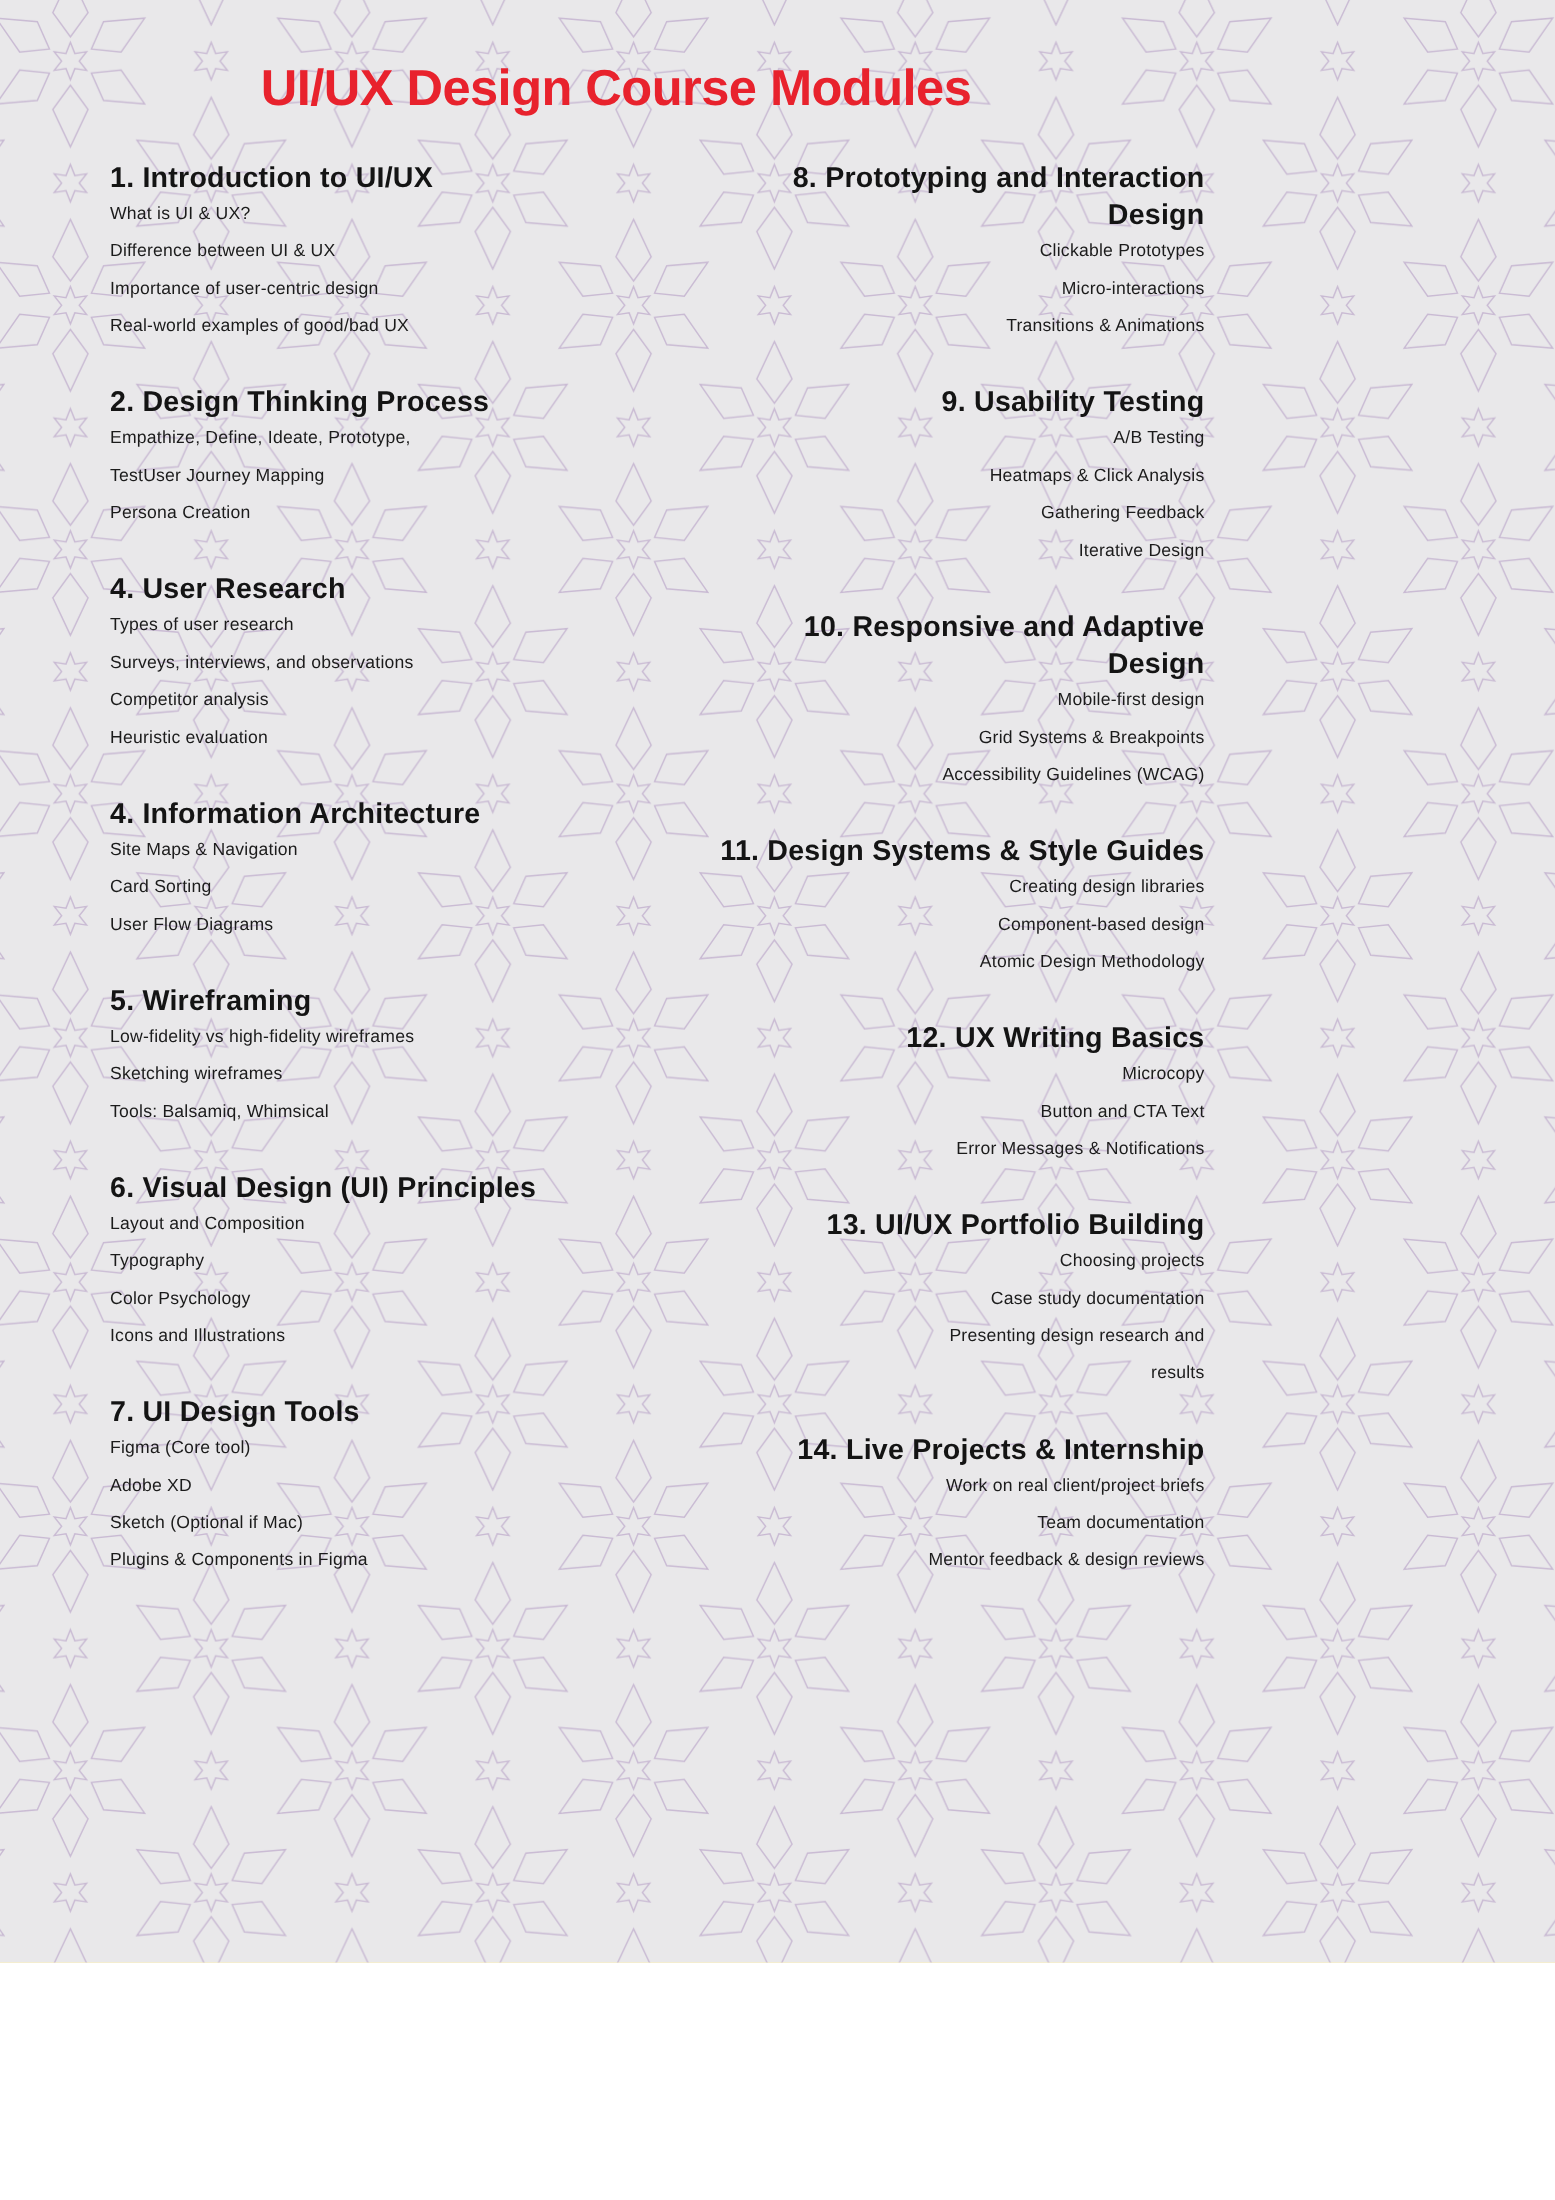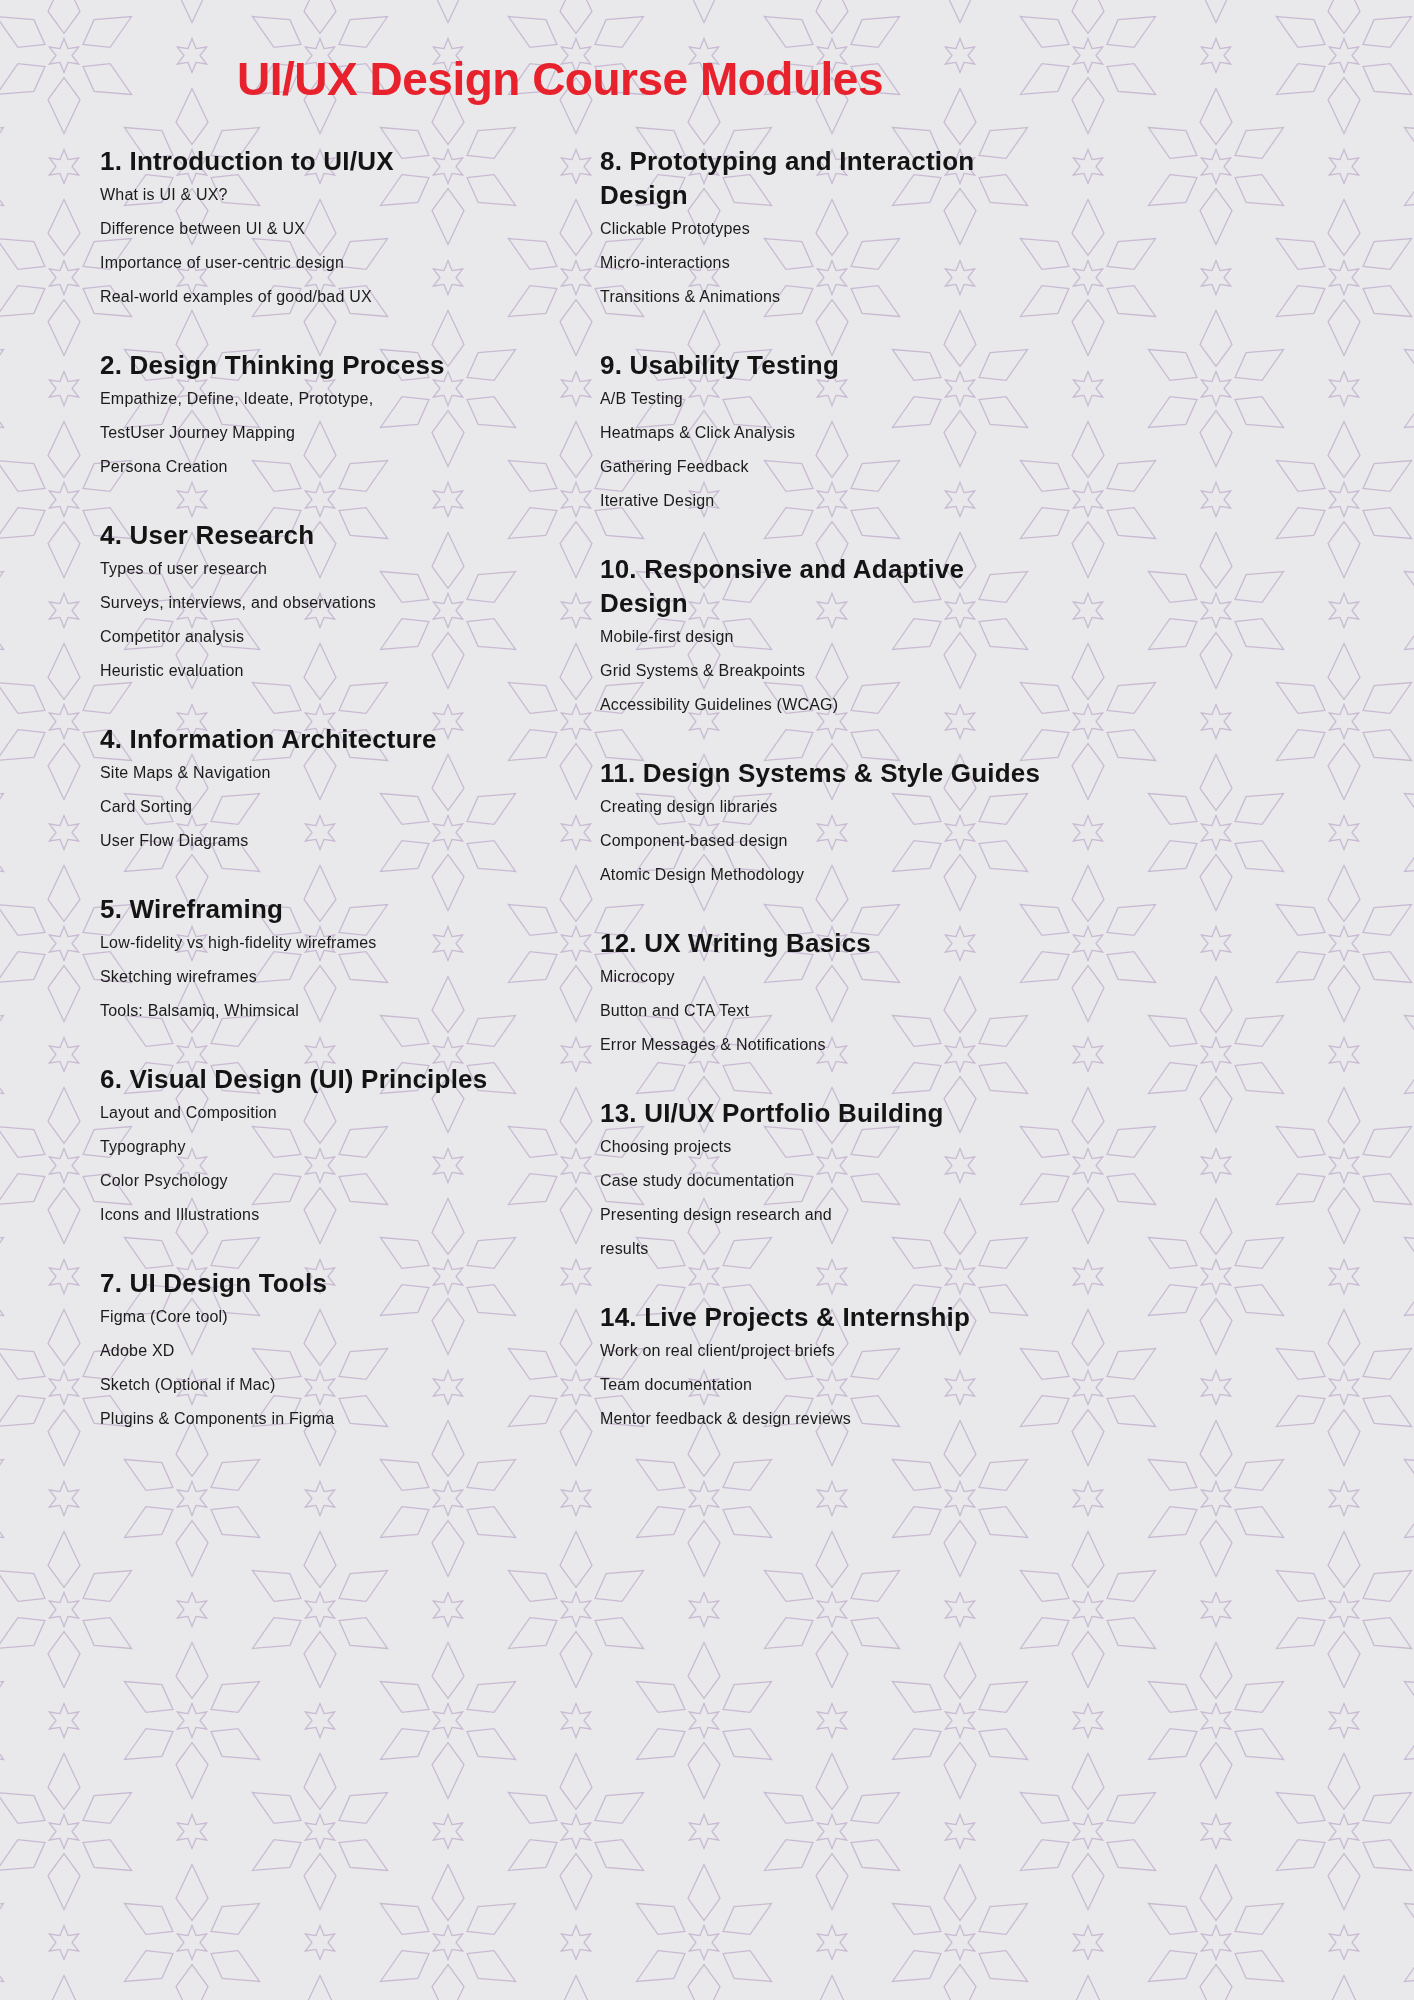--- a/index.html
+++ b/index.html
@@ -1,19 +1,19 @@
 <!DOCTYPE html>
 <html><head>
 <meta charset="utf-8">
 <style>
   html, body { margin: 0; padding: 0; }
   .page {
     position: relative;
     width: 1414px;
-    height: 2000px;
+    height: 1784px;
     background: #fde047;
     overflow: hidden;
     font-family: "Liberation Sans", "DejaVu Sans", sans-serif;
   }
   .bg {
     position: absolute;
     left: 0; top: 0;
     width: 1414px; height: 2000px;
   }
   .title {
@@ -27,21 +27,21 @@
     font-weight: 800;
     letter-spacing: -0.5px;
     color: #e8222d;
   }
   .col {
     position: absolute;
     top: 144px;
     width: 495px;
   }
   .col-left  { left: 100px; }
-  .col-right { left: 600px; }
+  .col-right { left: 600px; text-align: right; }
   .module { margin: 0 0 34px 0; }
   .module h2 {
     margin: 0;
     font-size: 26px;
     line-height: 34px;
     font-weight: 700;
     color: #141414;
     letter-spacing: 0.2px;
     white-space: pre-line;
   }

